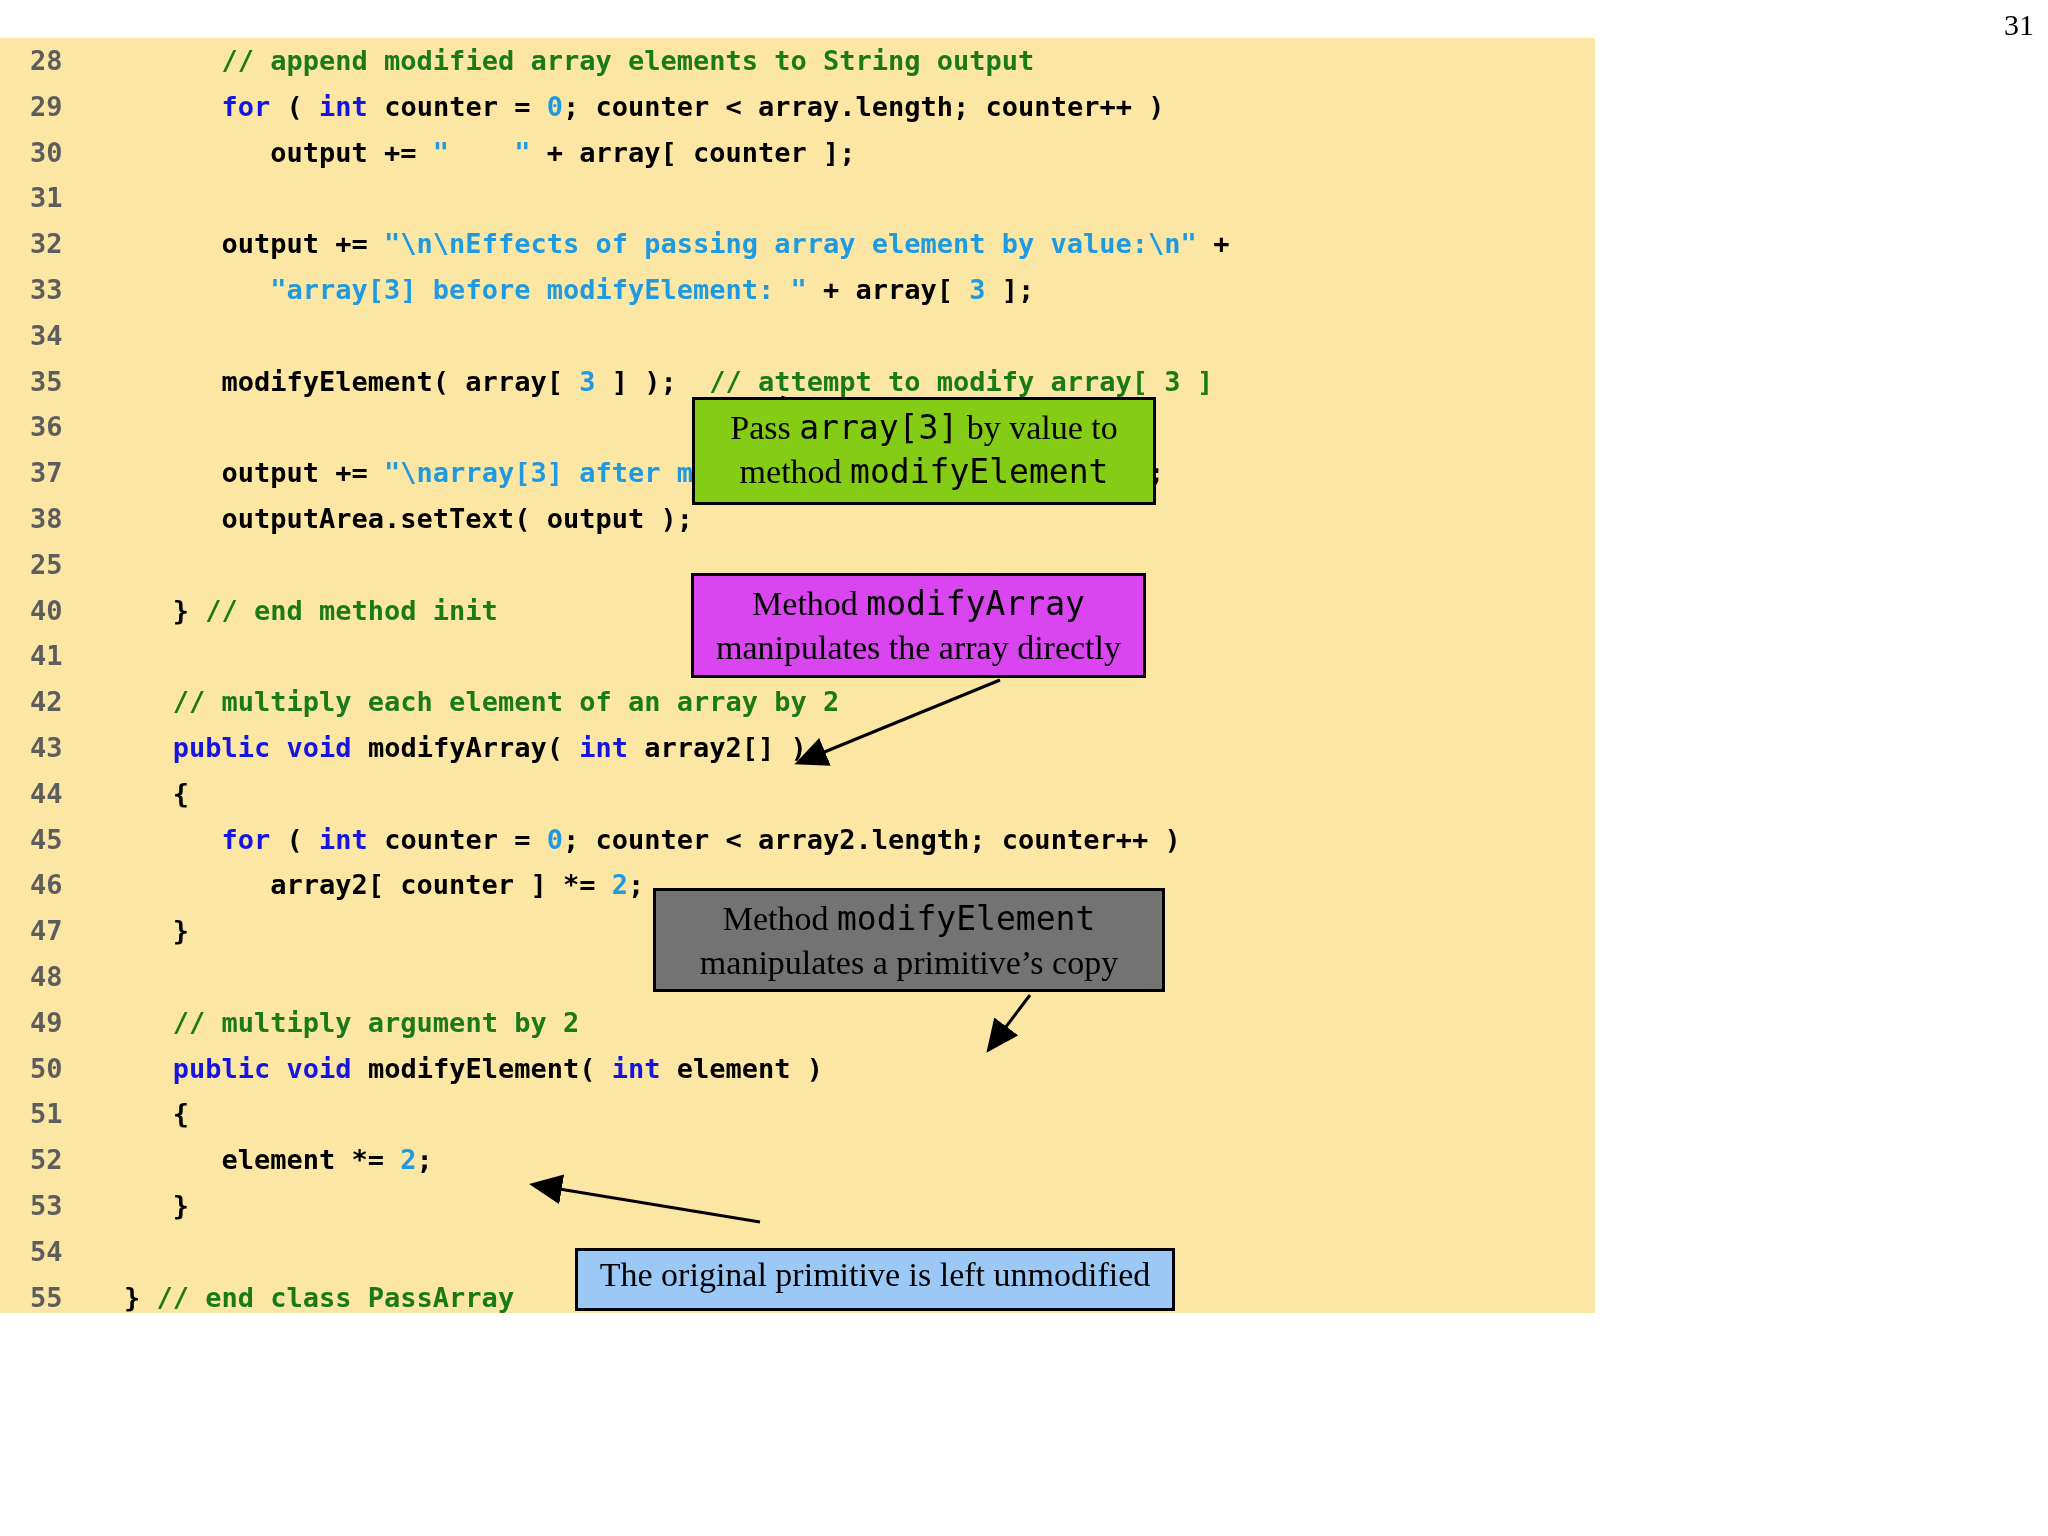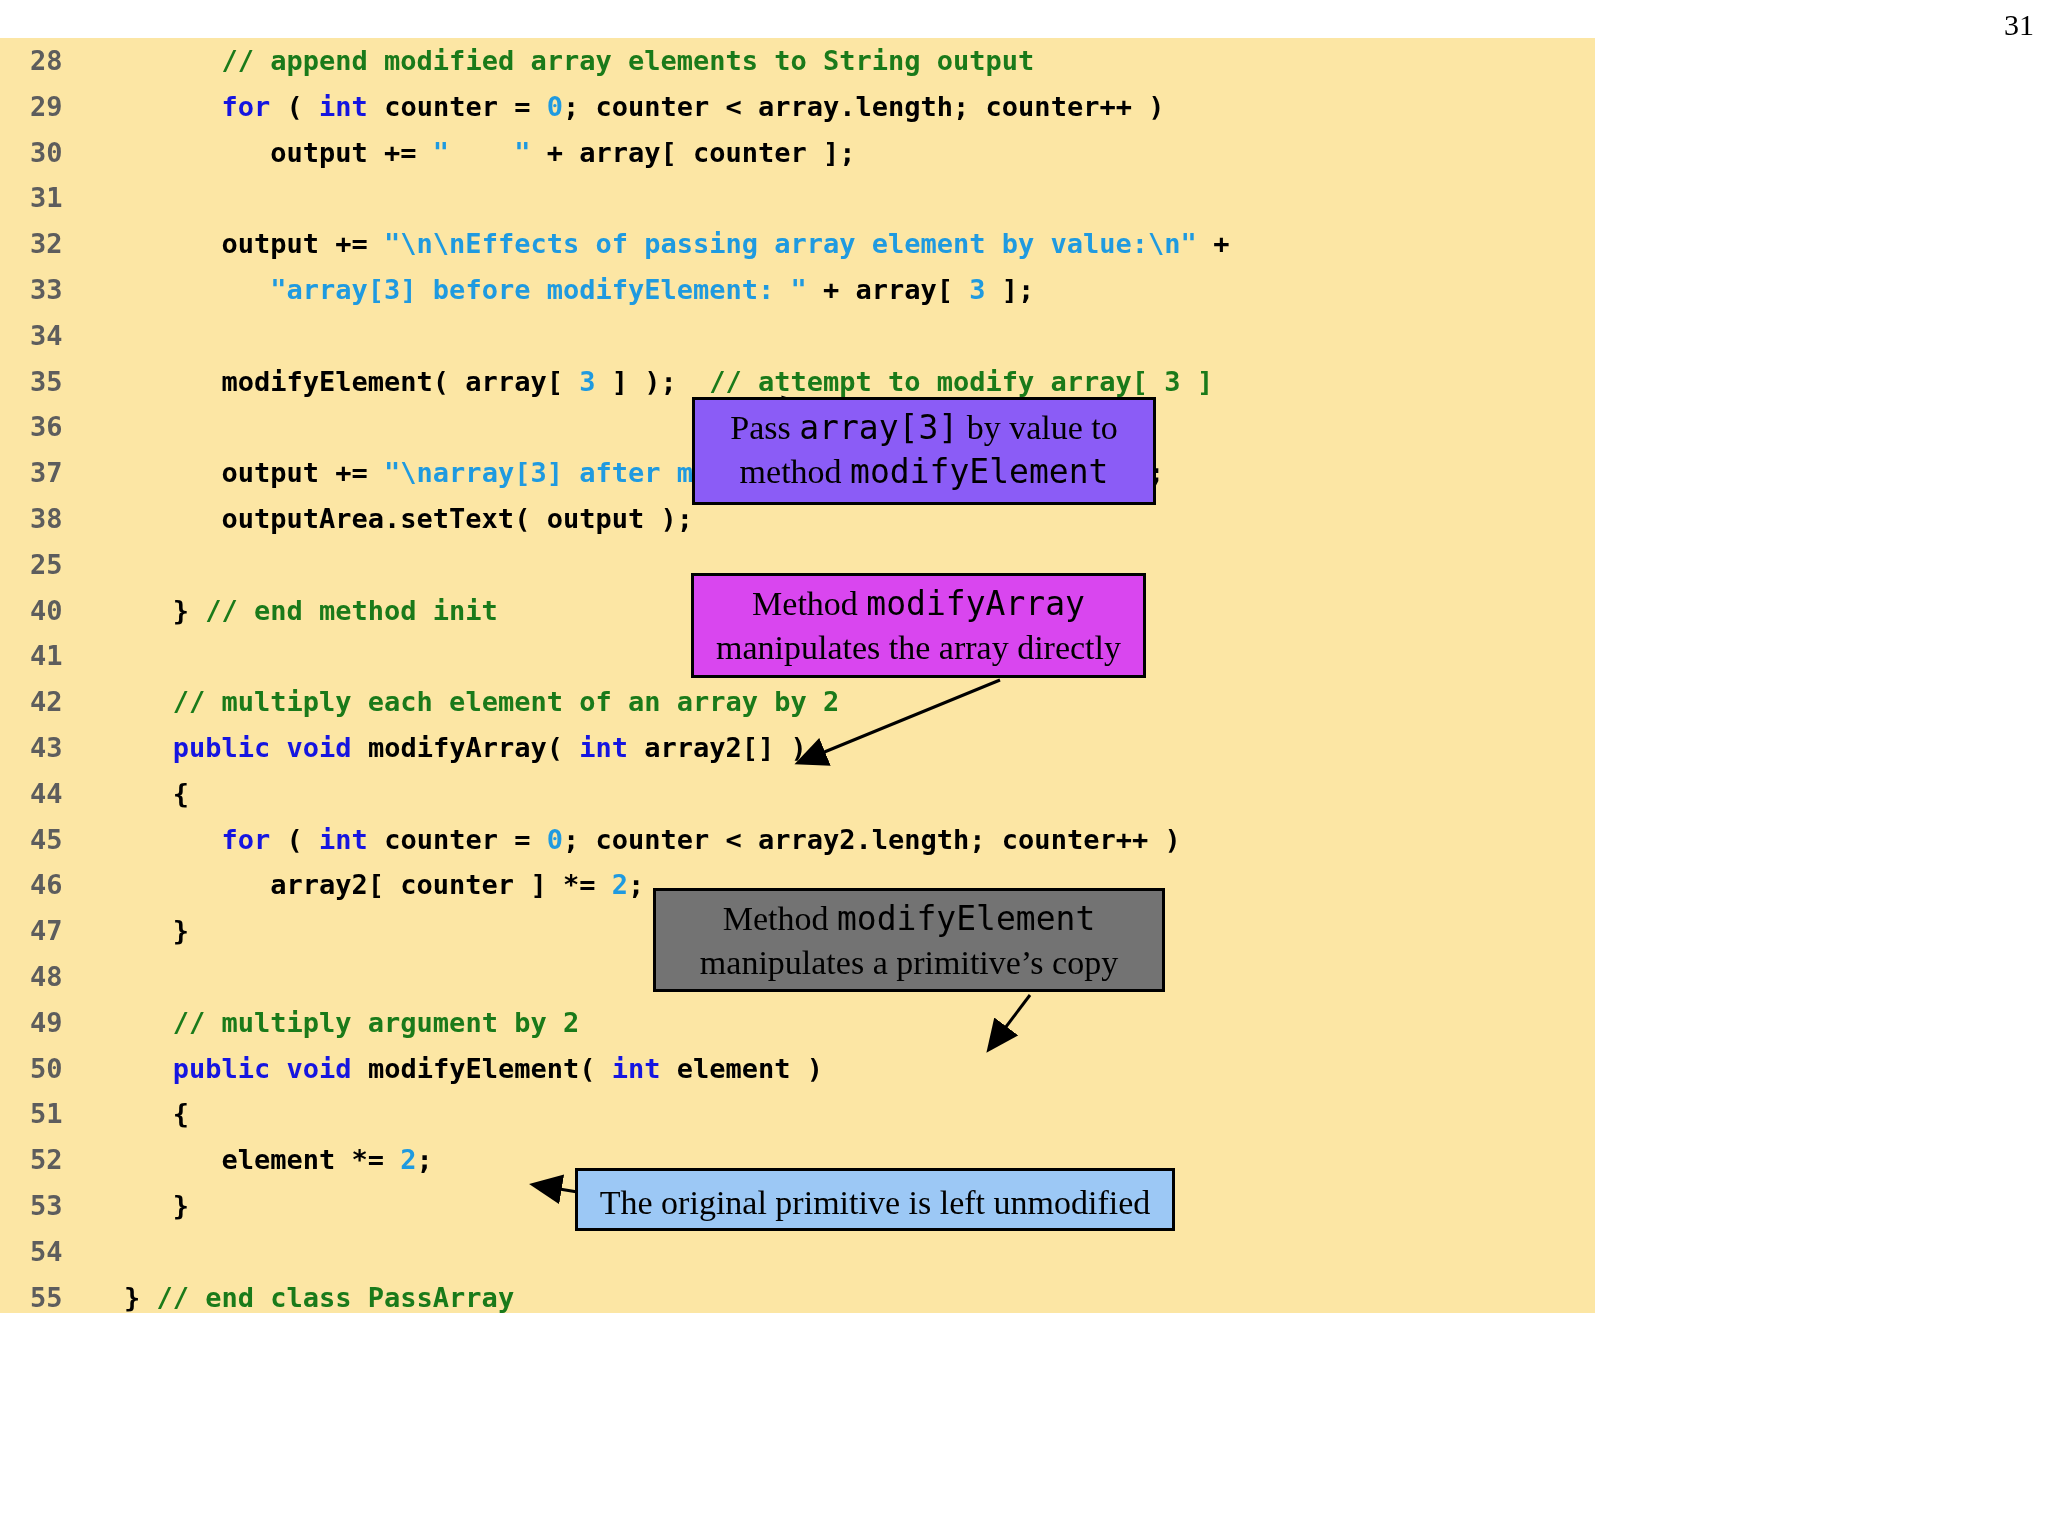--- a/index.html
+++ b/index.html
@@ -71,21 +71,21 @@
     z-index: 30;
   }
   .callout .mono {
     font-family: "DejaVu Sans Mono", "Liberation Mono", monospace;
     font-size: 33px;
   }
 
   #callout-pass-array  { left: 692px; top: 397px;  width: 464px; height: 108px; }
   #callout-modify-array{ left: 691px; top: 573px;  width: 455px; height: 105px; }
   #callout-modify-elem { left: 653px; top: 888px;  width: 512px; height: 104px; }
-  #callout-unmodified  { left: 575px; top: 1168px; width: 600px; height: 63px; padding-top: 10px; }
+  #callout-unmodified  { left: 575px; top: 1248px; width: 600px; height: 63px; padding-top: 2px; }
 
   svg.arrows {
     position: absolute;
     left: 0; top: 0;
     width: 2048px; height: 1536px;
     pointer-events: none;
     z-index: 25;
   }
 
   
@@ -149,21 +149,21 @@
 
   <path d="M705,420 L810,407" stroke="#000" stroke-width="3" fill="none" marker-end="url(#ah)"></path>
 
   <path d="M1000,680 L800,762" stroke="#000" stroke-width="3" fill="none" marker-end="url(#ah)"></path>
 
   <path d="M1030,995 L990,1048" stroke="#000" stroke-width="3" fill="none" marker-end="url(#ah)"></path>
 
   <path d="M760,1222 L535,1185" stroke="#000" stroke-width="3" fill="none" marker-end="url(#ah)"></path>
 </svg>
 
-<div class="callout" id="callout-pass-array" style="background: #8b5cf6;"><span>Pass </span><span class="mono">array[3]</span><span> by value to method </span><span class="mono">modifyElement</span></div>
+<div class="callout" id="callout-pass-array" style="background: #84cc16;"><span>Pass </span><span class="mono">array[3]</span><span> by value to method </span><span class="mono">modifyElement</span></div>
 <div class="callout" id="callout-modify-array" style="background: #d946ef;"><span>Method </span><span class="mono">modifyArray</span><span> manipulates the array directly</span></div>
 <div class="callout" id="callout-modify-elem" style="background: #737373;"><span>Method </span><span class="mono">modifyElement</span><span> manipulates a primitive’s copy</span></div>
 <div class="callout" id="callout-unmodified" style="background: rgb(156, 200, 245);"><span>The original primitive is left unmodified</span></div>
 
 <div id="outline-panel">
   <div id="page-number">31</div>
 
 </div>
 
 </body></html>

